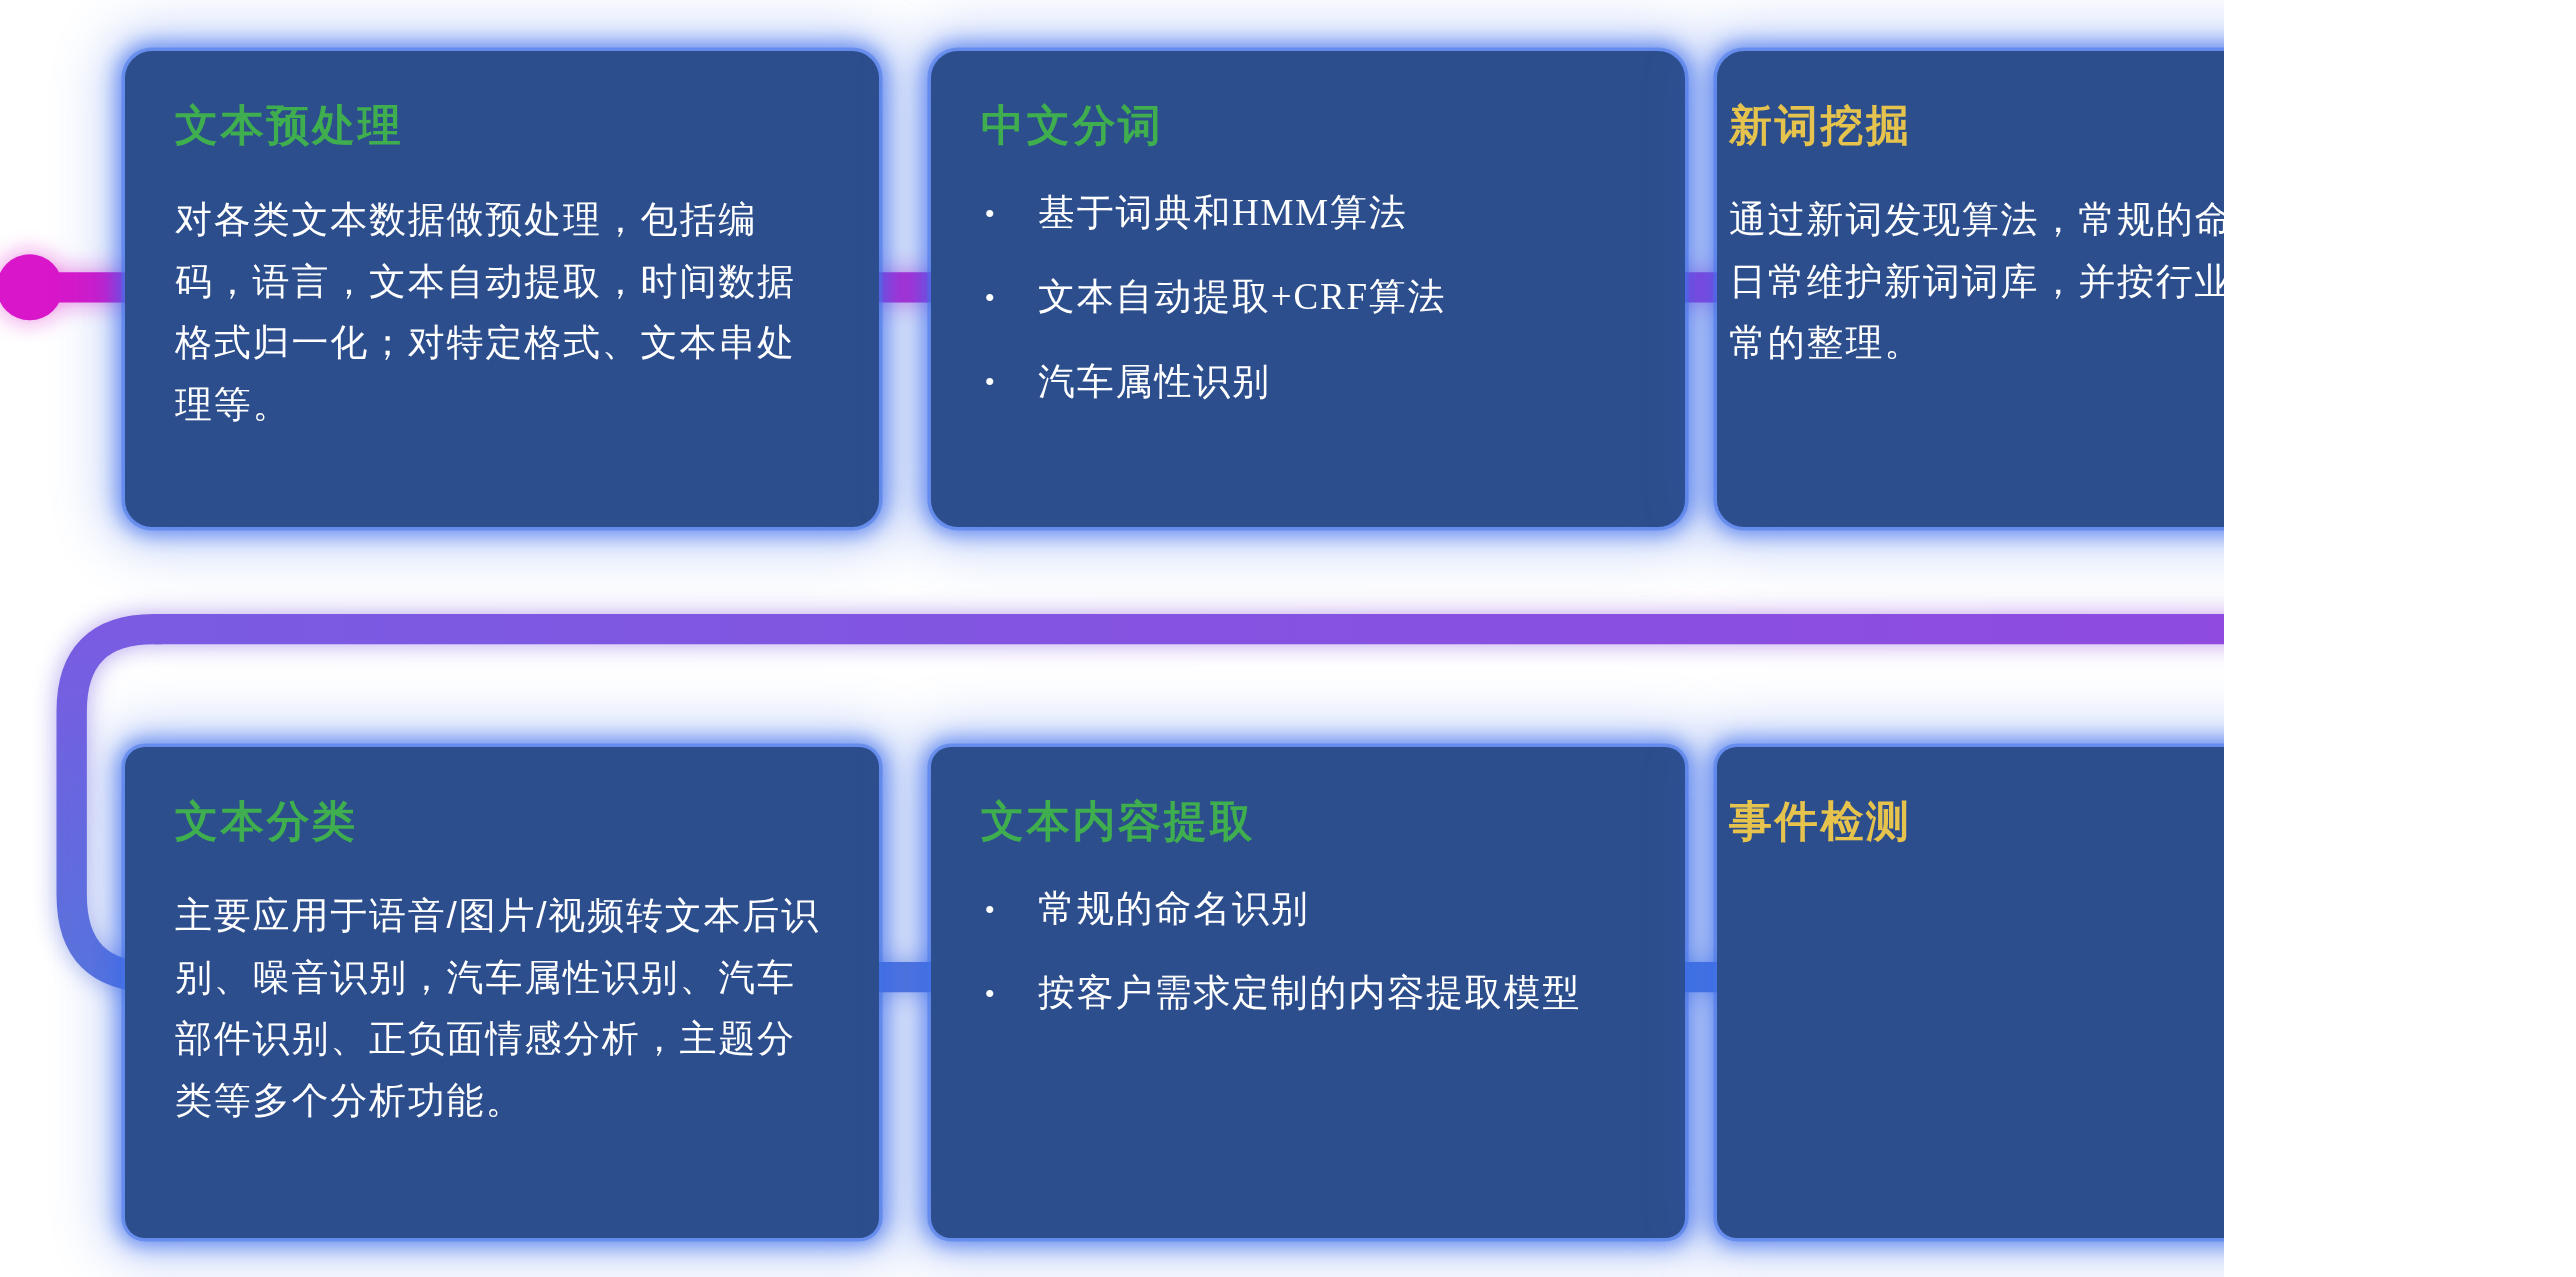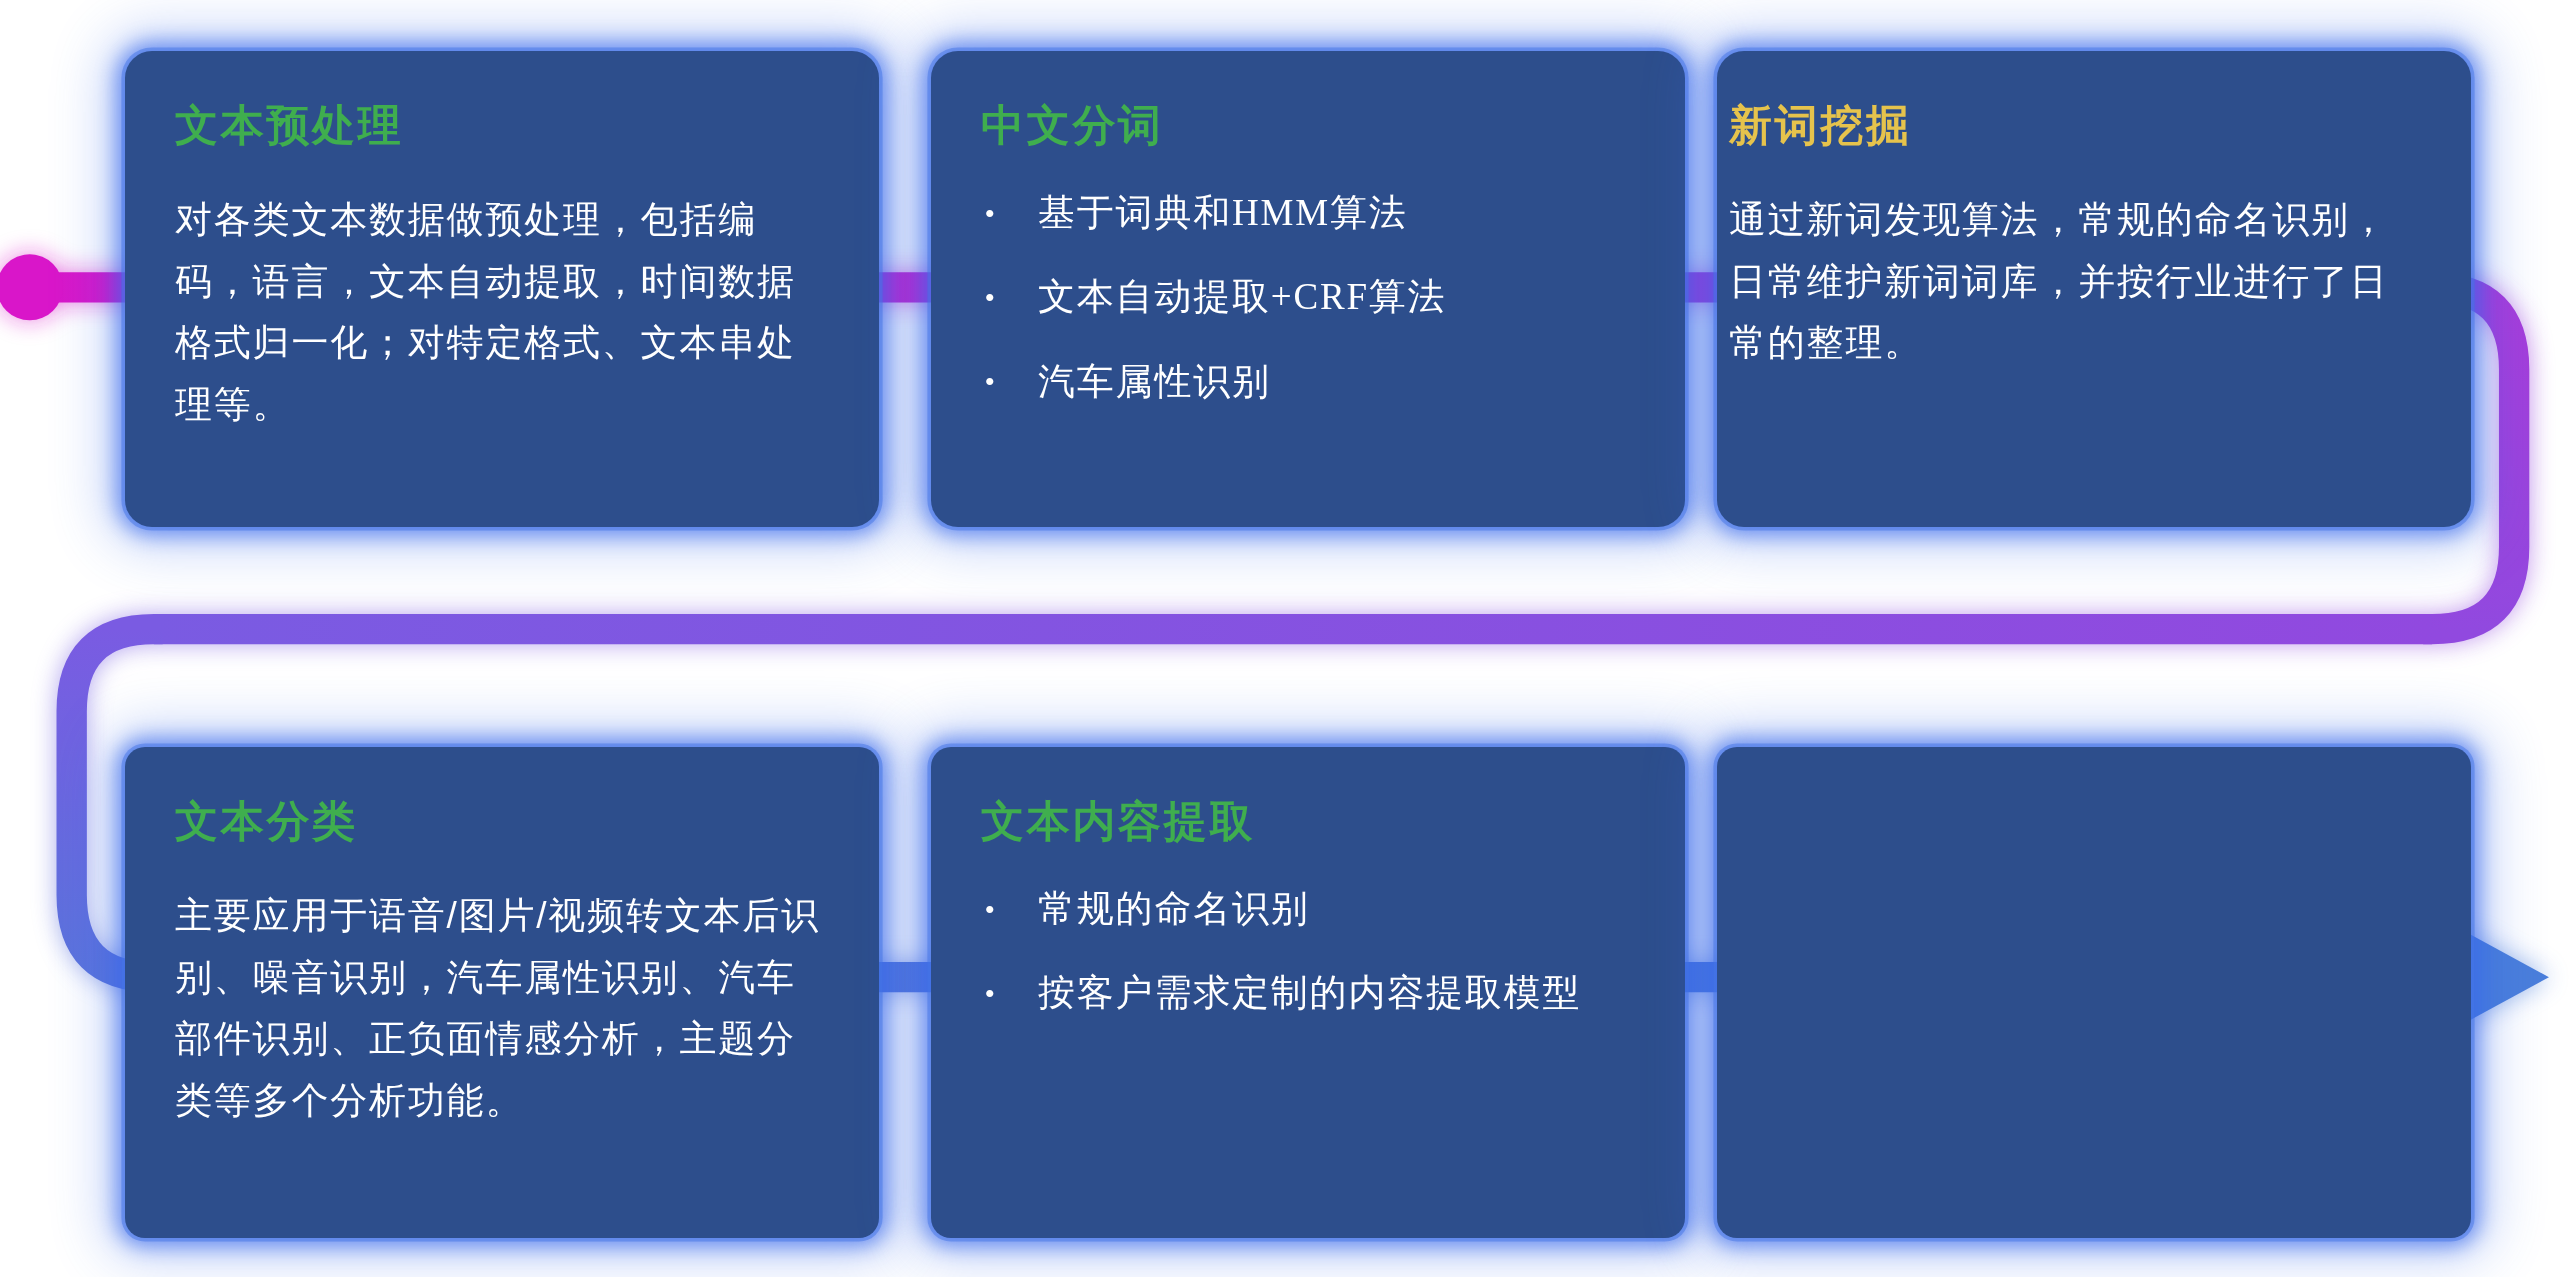--- a/index.html
+++ b/index.html
@@ -2,21 +2,21 @@
 <html style="--page-bg: #ffffff; --card-bg: #2d4e8c; --card-glow: #3a6ce6; --title-green: #3fae4e; --title-yellow: #e6c34c; --body-text: #ffffff; --flow-start: #d916c9; --flow-end: #4a7edb;font-size:14.3px"><head>
 <meta charset="utf-8">
 <style>
   * { margin:0; padding:0; box-sizing:border-box; }
   html, body {
     width:2576px; height:1277px;
     background: var(--page-bg, #ffffff);
     font-family: "Liberation Sans", "DejaVu Sans", sans-serif;
   }
   .canvas {
-    position:relative; width:2576px; height:1277px;
+    position:relative; width:2224px; height:1277px;
     overflow:hidden; background: var(--page-bg, #ffffff);
   }
   .flow-svg { position:absolute; left:0; top:0; z-index:0; }
   .card {
     position:absolute; width:754px; z-index:1;
     background: var(--card-bg, #2d4e8c);
     border-radius:27px;
     padding:41px 46px 36px 50px;
     box-shadow:
       0 0 0 3.6px rgba(70,118,230,0.50),
@@ -132,16 +132,17 @@
         <span>常规的命名识别</span>
       </li>
       <li>
         <span class="dot">•</span>
         <span>按客户需求定制的内容提取模型</span>
       </li>
     </ul>
   </section>
 
   <section class="card r2 c3">
+    <h2 class="title yellow">事件检测</h2>
   </section>
 
 </div>
 
 
 </body></html>

